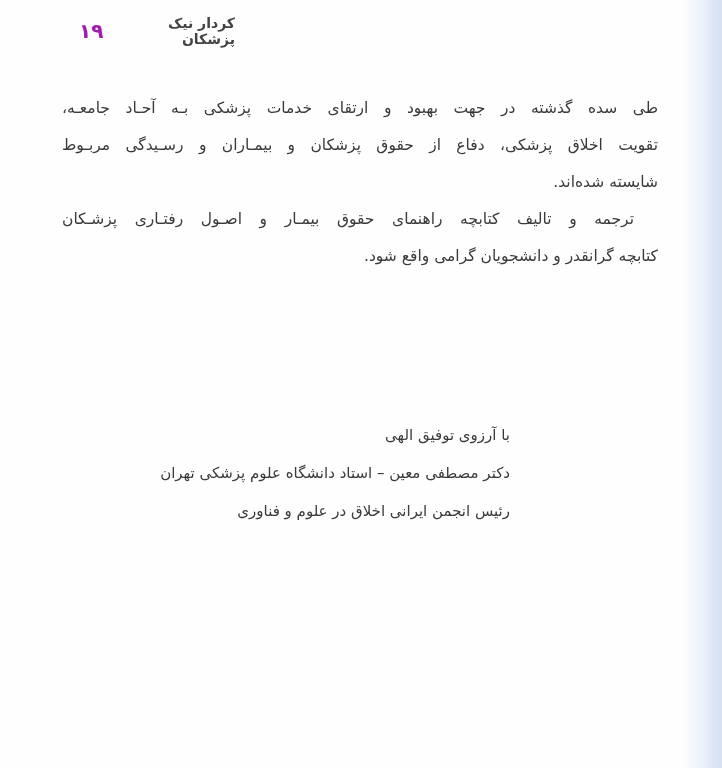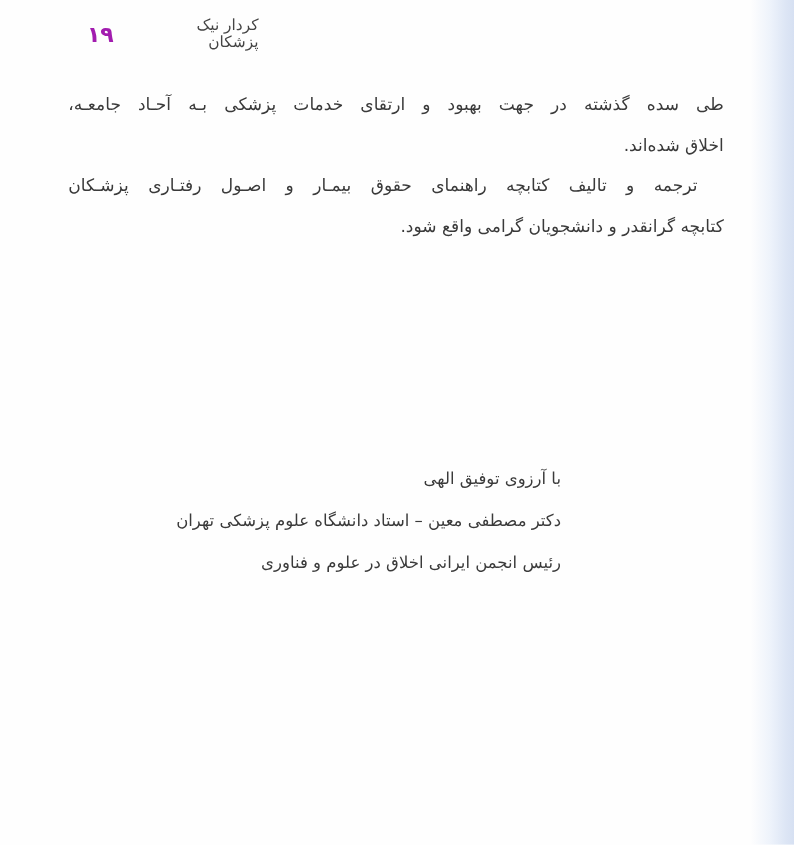--- a/index.html
+++ b/index.html
@@ -33,32 +33,32 @@
       width: 180px;
       height: 26px;
       direction: rtl;
       display: flex;
       align-items: center;
       justify-content: space-between;
     }
     .running-title {
       font-size: 14px;
       color: #444;
-      font-weight: normal;
+      font-weight: bold;
       margin-left: 30px;
     }
     .page-number {
       font-size: 20px;
       color: #a21caf;
       font-weight: bold;
       margin-left: 24px;
     }
     .body-text {
       position: absolute;
-      top: 77px;
+      top: 90px;
       left: 62px;
       width: 596px;
       direction: rtl;
       text-align: justify;
       text-align-last: right;
       font-size: 15.5px;
       line-height: 37px;
       color: #3a3a3a;
     }
     .body-text .line {
@@ -94,21 +94,22 @@
 <div class="page">
 
   <div class="running-head">
     <span class="running-title">کردار نیک پزشکان</span>
     <span class="page-number">۱۹</span>
   </div>
 
   <div class="body-text">
     <div class="para-1">
       <span class="line">طی سده گذشته در جهت بهبود و ارتقای خدمات پزشکی بـه آحـاد جامعـه،</span>
-      <span class="line last">اخلاق شده‌اند.</span>
+      <span class="line">تقویت اخلاق پزشکی، دفاع از حقوق پزشکان و بیمـاران و رسـیدگی مربـوط</span>
+      <span class="line last">شایسته شده‌اند.</span>
     </div>
     <div class="para-2">
       <span class="line first">ترجمه و تالیف کتابچه راهنمای حقوق بیمـار و اصـول رفتـاری پزشـکان</span>
       <span class="line last">کتابچه گرانقدر و دانشجویان گرامی واقع شود.</span>
     </div>
   </div>
 
   <div class="signature">
     <span class="sig-line">با آرزوی توفیق الهی</span>
     <span class="sig-line">دکتر مصطفی معین – استاد دانشگاه علوم پزشکی تهران</span>

